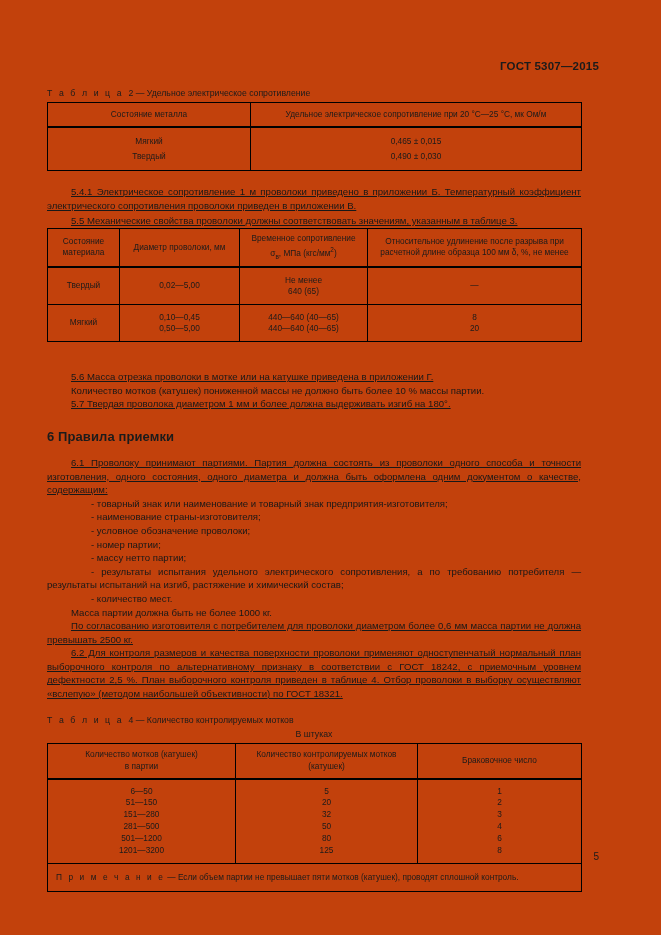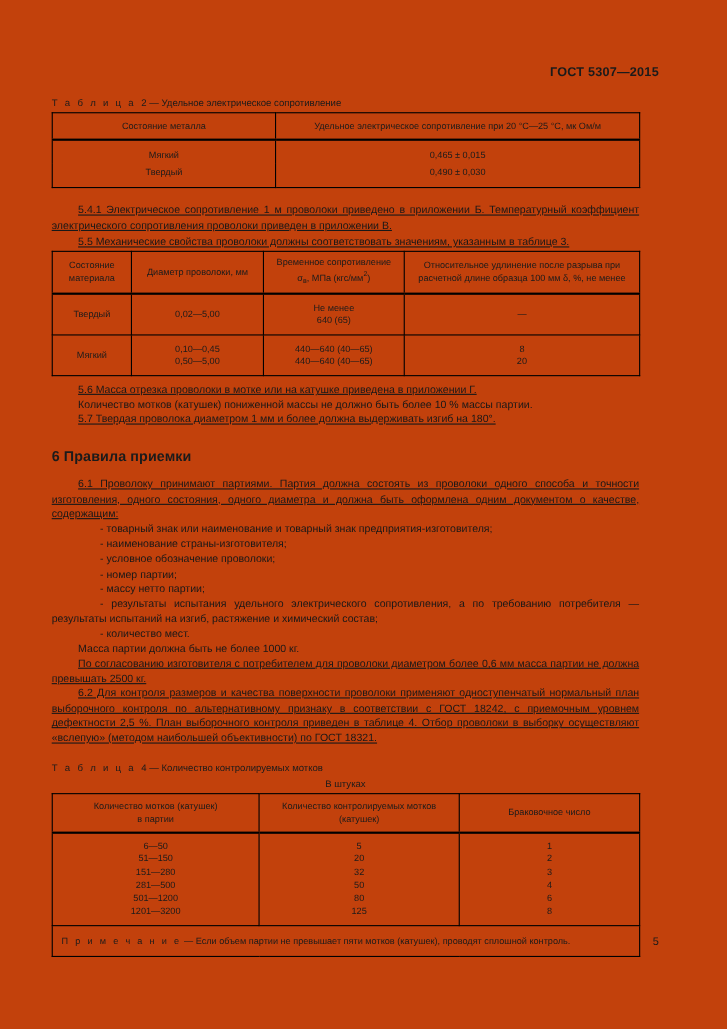--- a/index.html
+++ b/index.html
@@ -200,21 +200,21 @@
             <span>440—640 (40—65)</span>
           </td>
           <td>
             <span>8</span><br>
             <span>20</span>
           </td>
         </tr>
       </tbody>
     </table>
 
-    <div class="block" style="margin-top:6px">
+    <div class="block" style="margin-top:28px">
       <p class="para ind">5.6  Масса отрезка проволоки в мотке или на катушке приведена в приложении Г.</p>
       <p class="para" style="text-indent:24px">Количество мотков (катушек) пониженной массы не должно быть более 10 % массы партии.</p>
       <p class="para ind">5.7  Твердая проволока диаметром 1 мм и более должна выдерживать изгиб на 180°.</p>
     </div>
 
     <h2 class="section">6  Правила приемки</h2>
 
     <p class="para ind">6.1  Проволоку принимают партиями. Партия должна состоять из проволоки одного способа и точности изготовления, одного состояния, одного диаметра и должна быть оформлена одним документом о качестве, содержащим:</p>
 
     <p class="para bullet">- товарный знак или наименование и товарный знак предприятия-изготовителя;</p>

